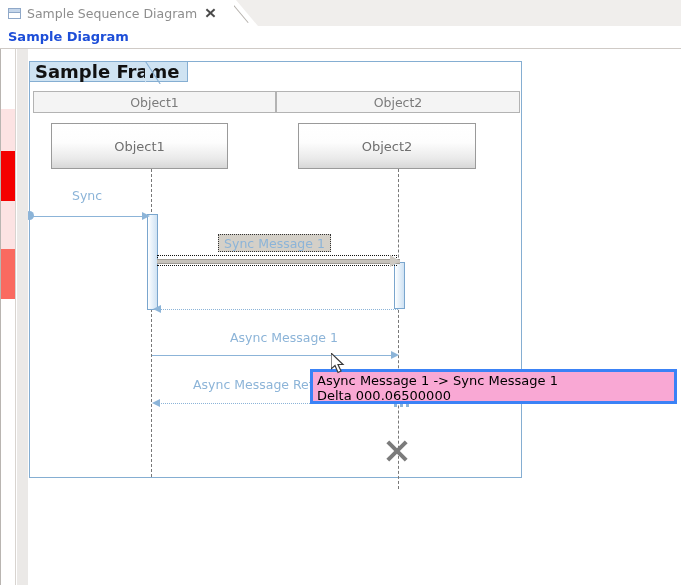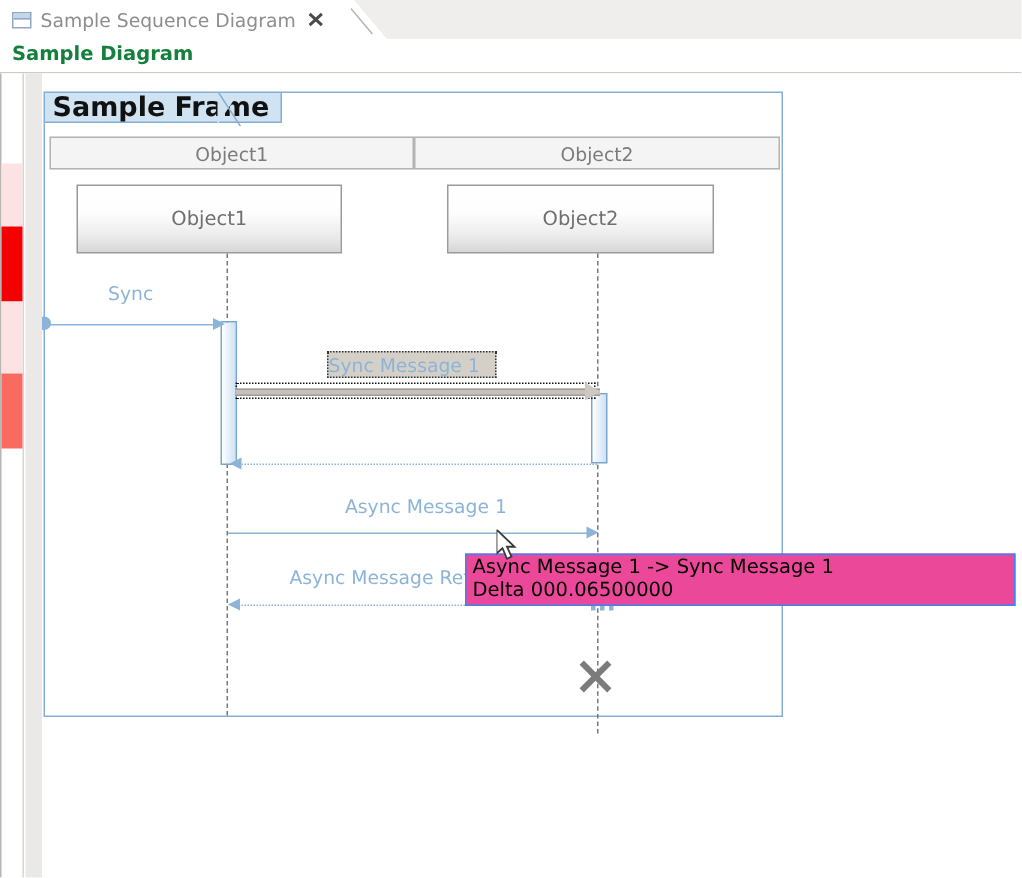--- a/index.html
+++ b/index.html
@@ -87,21 +87,21 @@
   .titlebar {
     position: absolute; left: 0; top: 26px;
     width: 681px; height: 23px;
     background: #ffffff;
     border-bottom: 1px solid #cfcac6;
     box-sizing: border-box;
   }
   .titlebar-text {
     position: absolute; left: 8px; top: 3px;
     font-size: 13px; font-weight: bold;
-    color: #15803d;
+    color: #1d4ed8;
     white-space: nowrap;
   }
 
   
   .editor {
     position: absolute; left: 0; top: 49px;
     width: 681px; height: 536px;
     background: #ffffff;
   }
 
@@ -263,21 +263,21 @@
   .sel-marquee {
     position: absolute;
     border: 1px dotted #111111;
     box-sizing: border-box;
   }
   .sel-label-box {
     position: absolute;
     background: #d4d0c8;
     border: 1px dotted #333333;
     box-sizing: border-box;
-    display: flex; align-items: center; justify-content: flex-start;
+    display: flex; align-items: center; justify-content: center;
   }
   .sel-arrow-r {
     position: absolute;
     width: 0; height: 0;
     border-left: 10px solid #cdc9c2;
     border-top: 6px solid transparent;
     border-bottom: 6px solid transparent;
   }
   .sel-handle {
     position: absolute;
@@ -292,22 +292,22 @@
     position: absolute; left: 0px; top: 11px;
     width: 26px; height: 4px;
     background: #7b7b7b;
   }
   .destroy::before { transform: rotate(45deg); }
   .destroy::after  { transform: rotate(-45deg); }
 
   
   .tooltip {
     position: absolute;
-    background: #ec4899;
-    border: 1px solid #3b82f6;
+    background: #f9a8d4;
+    border: 3px solid #3b82f6;
     box-sizing: border-box;
     padding: 1px 3px 2px 4px;
     white-space: nowrap;
   }
   .tooltip-line {
     font-size: 13px; color: #000000; line-height: 15px;
   }
 
   
   .cursor {

